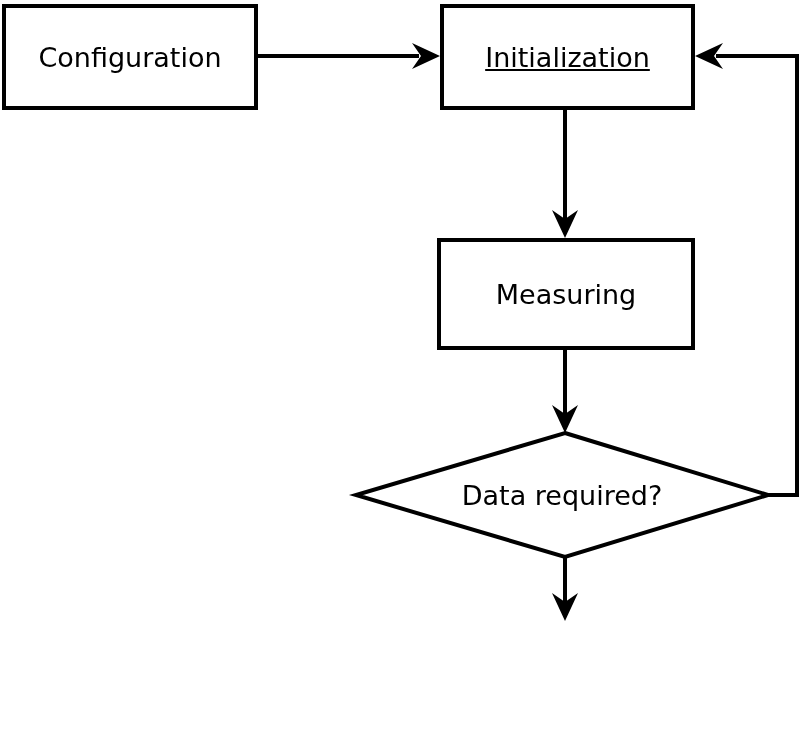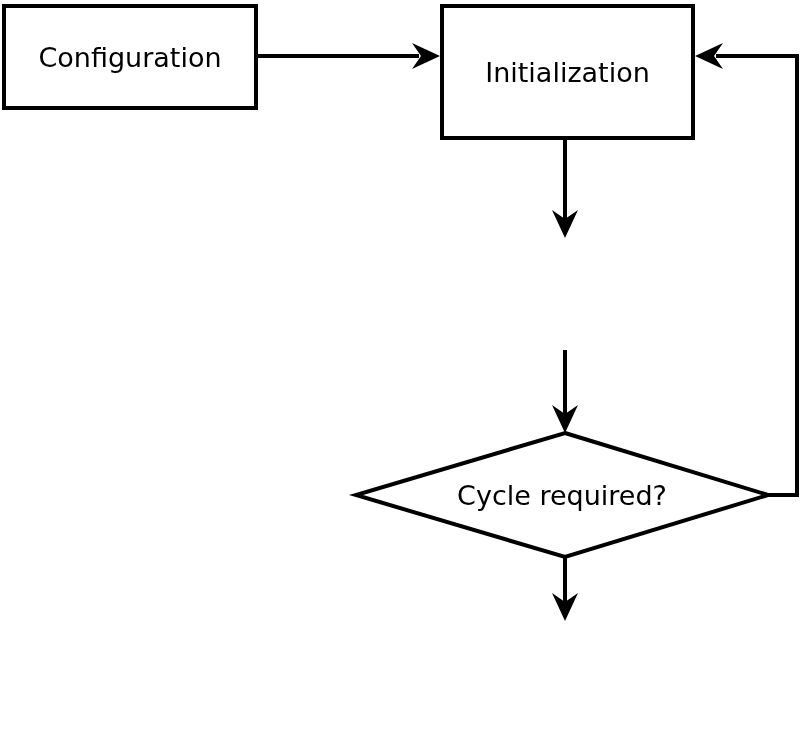--- a/index.html
+++ b/index.html
@@ -38,21 +38,21 @@
     line-height: 1;
   }
   .diamond-label-wrap {
     position: absolute;
     display: flex;
     align-items: center;
     justify-content: center;
   }
   
   .node-configuration  { left: 2px;   top: 4px;   width: 256px; height: 106px; }
-  .node-initialization { left: 440px; top: 4px;   width: 255px; height: 136px; }
+  .node-initialization { left: 440px; top: 4px;   width: 255px; height: 106px; text-decoration: underline; }
   .node-measuring      { left: 437px; top: 238px; width: 258px; height: 112px; }
   .node-data-output    { left: 439px; top: 621px; width: 256px; height: 106px; }
   .diamond-label-wrap  { left: 356px; top: 433px; width: 412px; height: 124px; }
 </style>
 </head>
 <body>
 
 <div class="canvas">
 
   <svg class="connector-layer" width="800" height="734" viewBox="0 0 800 734" fill="none" stroke="#000000" stroke-width="4">
@@ -76,19 +76,22 @@
   </svg>
 
   <div class="node node-configuration">
     <span class="node-label">Configuration</span>
   </div>
 
   <div class="node node-initialization">
     <span class="node-label">Initialization</span>
   </div>
 
+  <div class="node node-measuring">
+    <span class="node-label">Measuring</span>
+  </div>
 
   <div class="diamond-label-wrap">
-    <span class="diamond-label">Cycle required?</span>
+    <span class="diamond-label">Data required?</span>
   </div>
 
 
 </div>
 
 </body></html>

